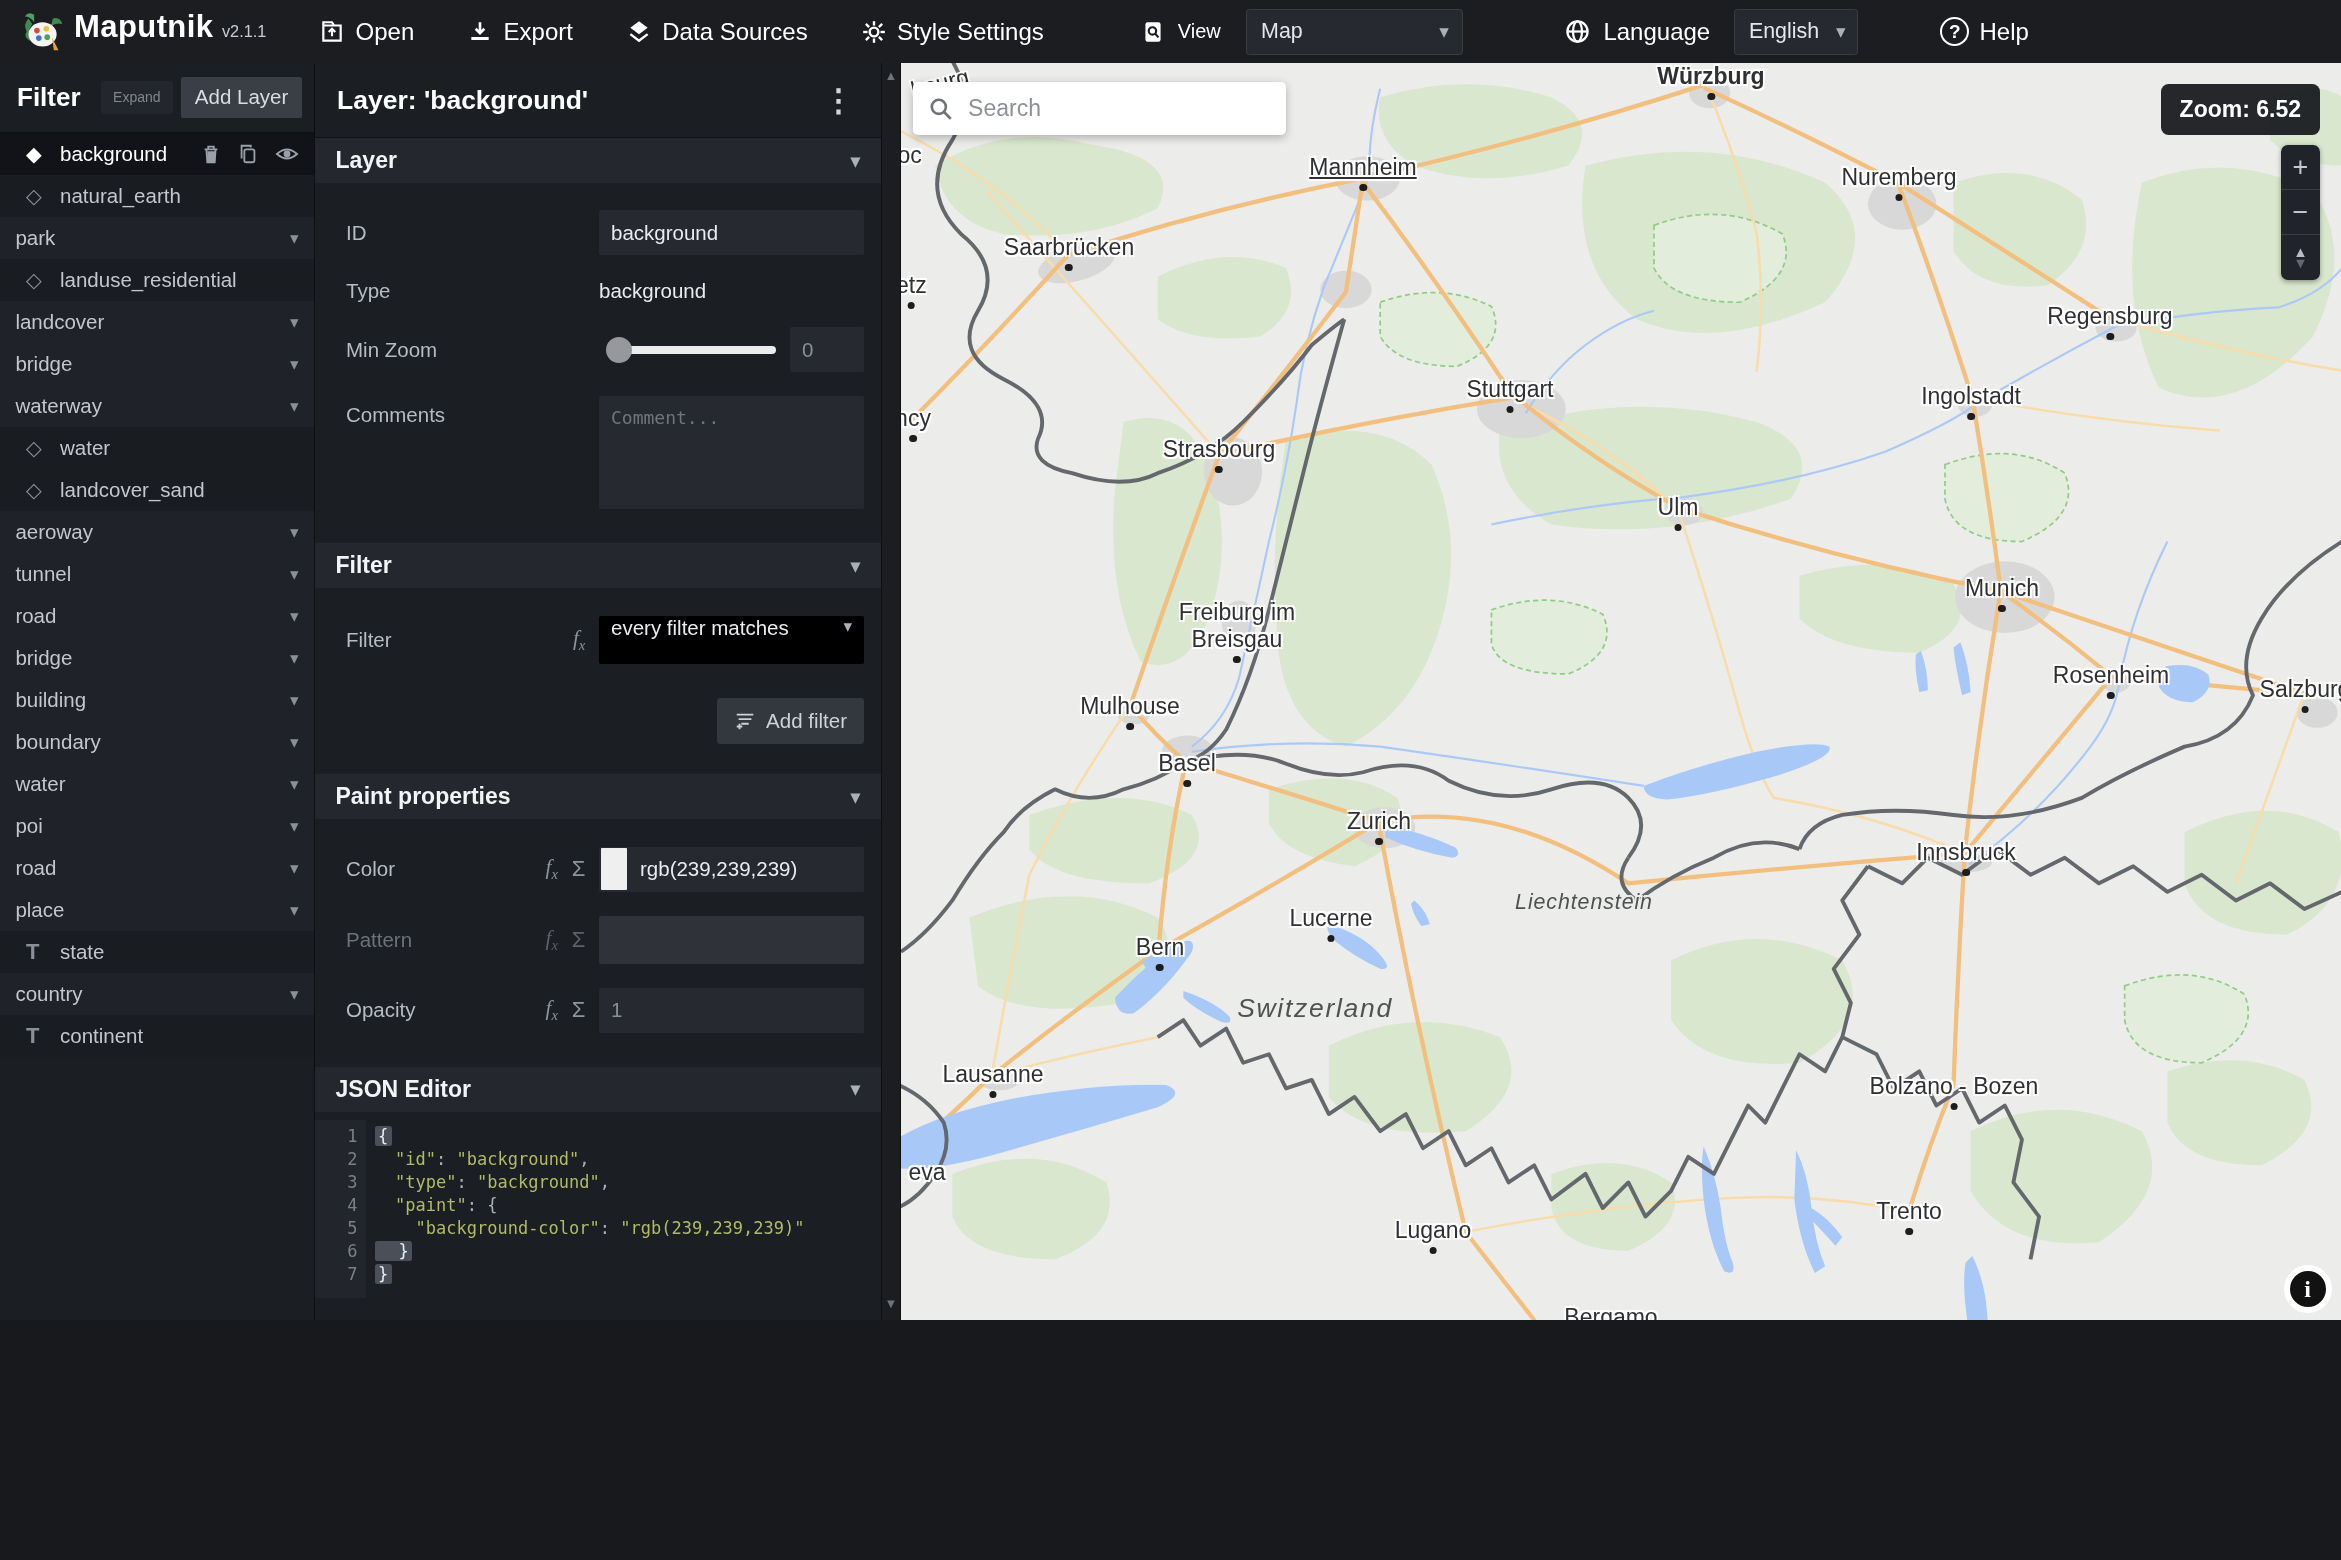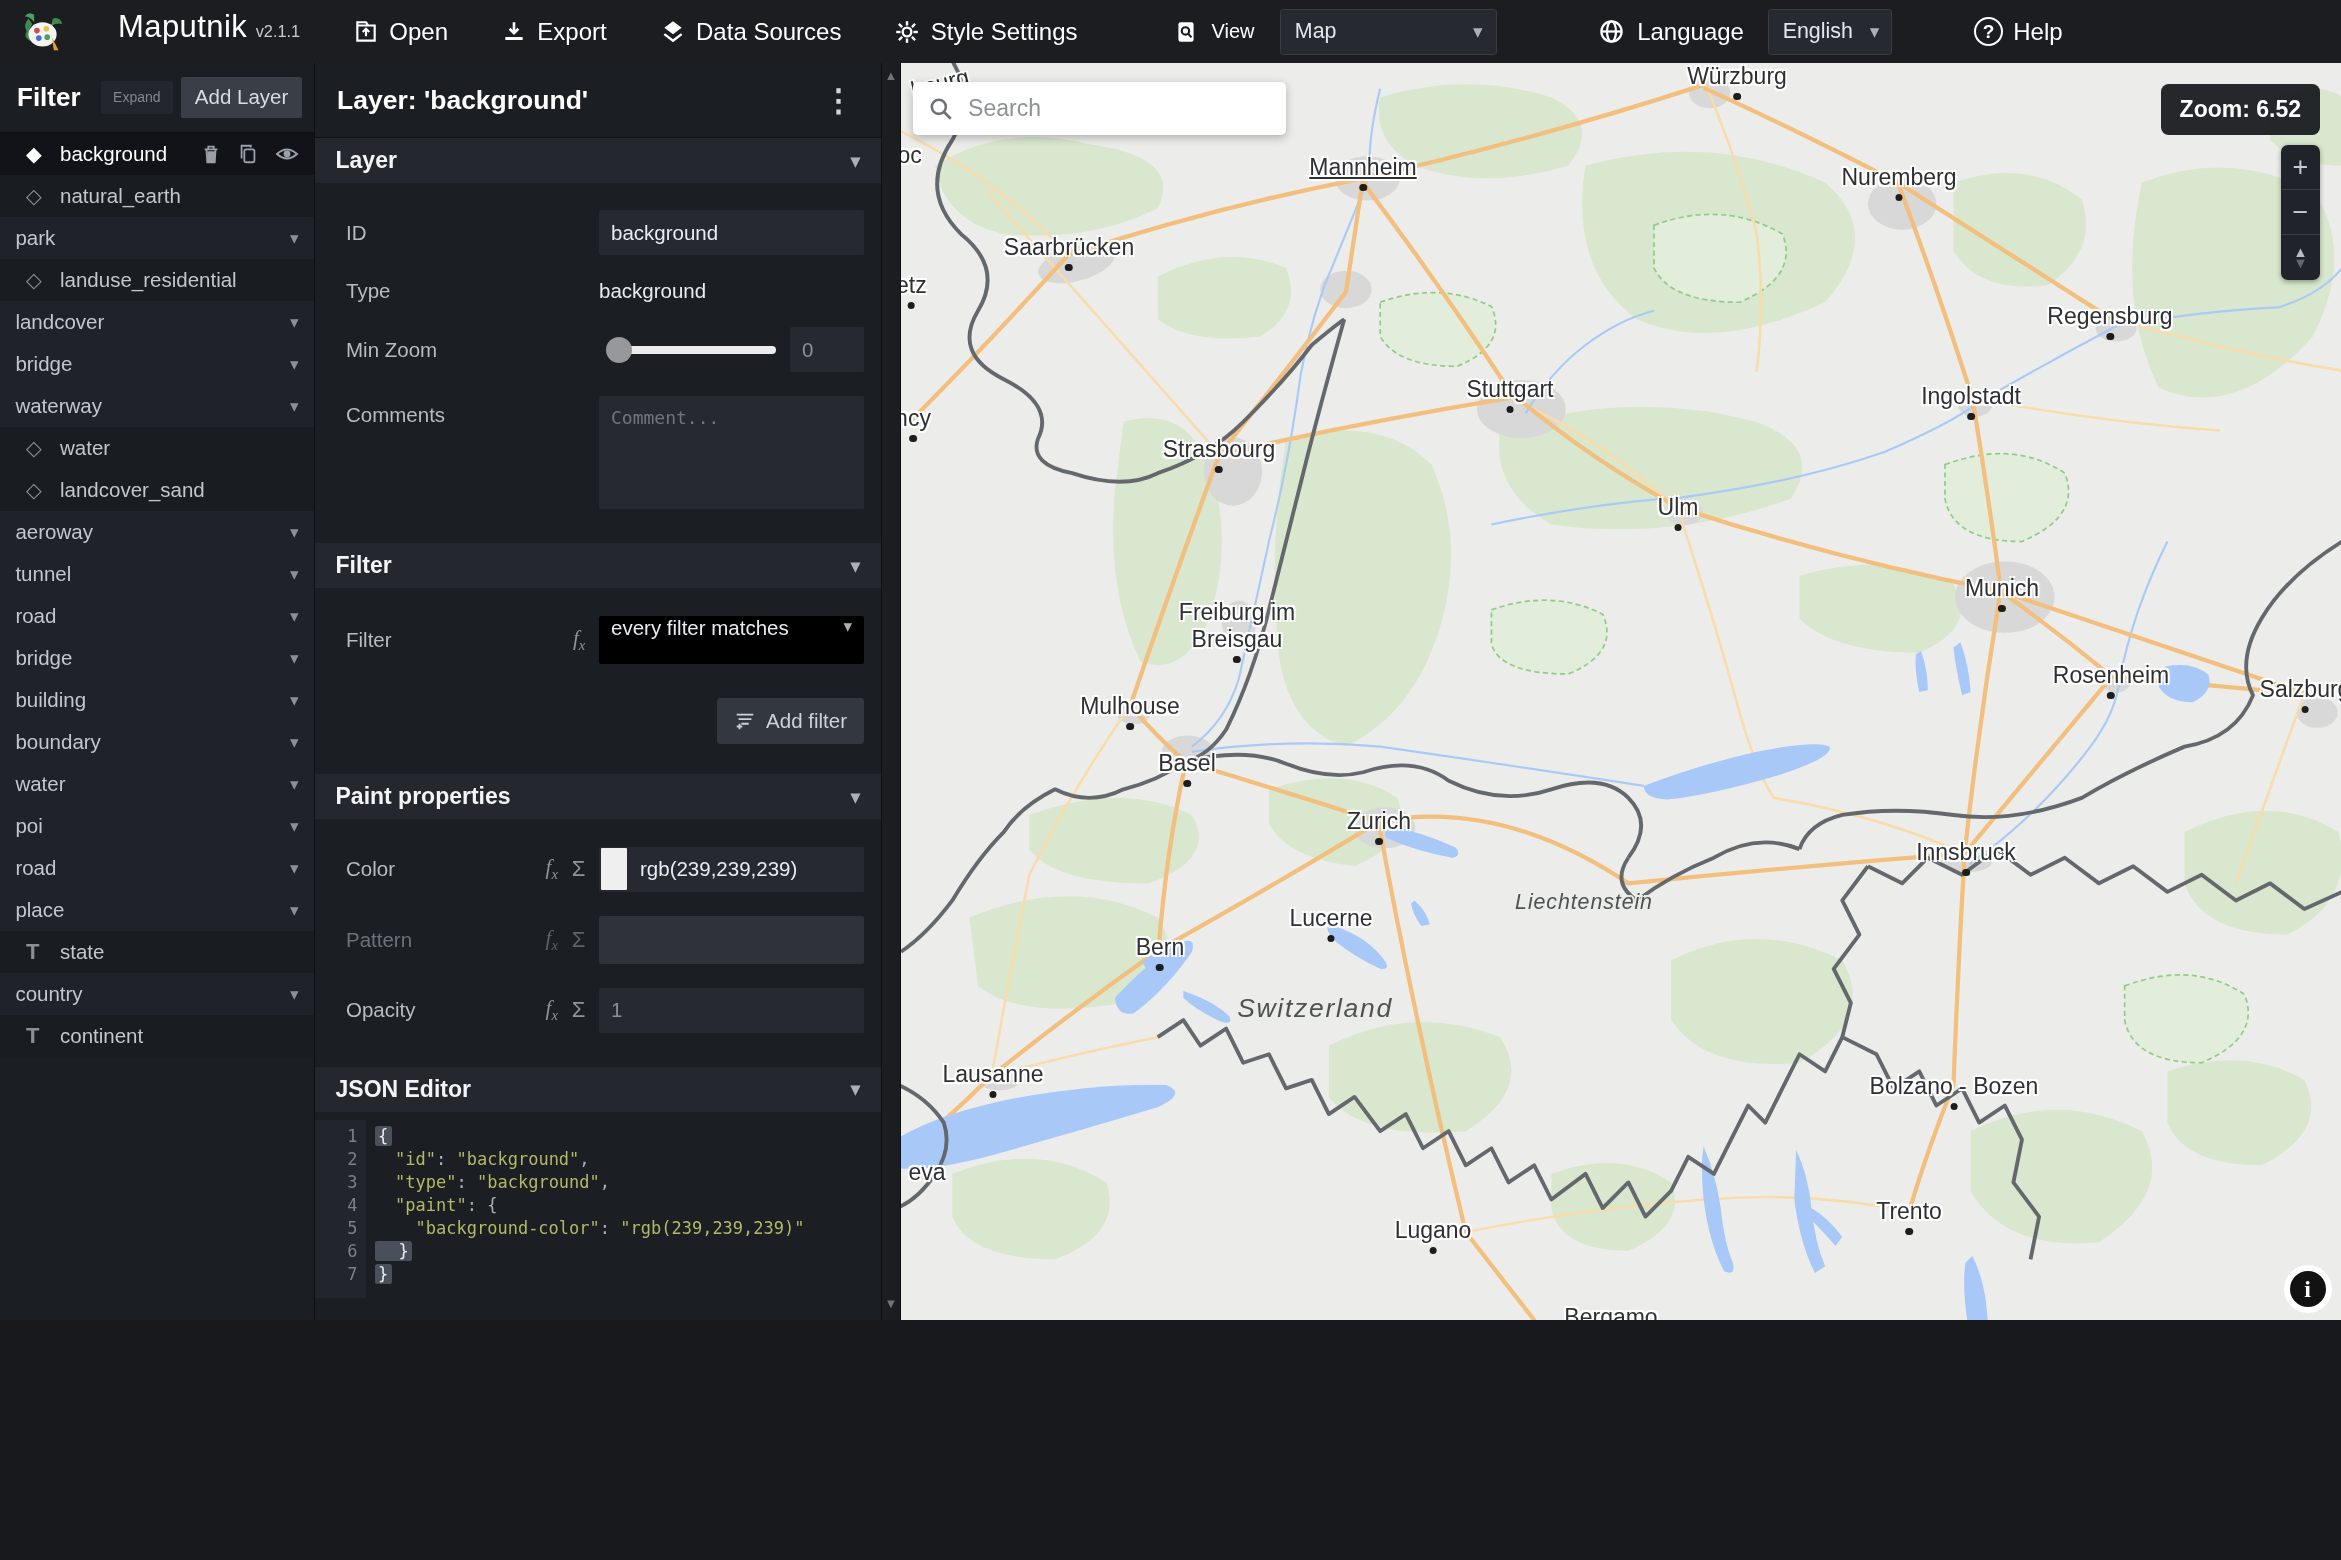--- a/index.html
+++ b/index.html
@@ -2,21 +2,21 @@
 <html style="font-size:13.7px"><head>
 <meta charset="utf-8">
 <style>
   * { margin:0; padding:0; box-sizing:border-box; }
   html,body { width:2342px; height:1560px; background:#17191d; font-family:"Liberation Sans",sans-serif; overflow:hidden; }
 
   
   .topbar { height:63px; background:#1b1d21; display:flex; align-items:center; padding:0 20.5px; color:#fff; position:relative; z-index:5; }
   .brand { display:flex; align-items:baseline; gap:8.6px; }
   .brand svg { align-self:center; }
-  .brand .name { font-size:31px; font-weight:normal; letter-spacing:0.4px;margin-left:44px; }
+  .brand .name { font-size:31px; font-weight:bold; letter-spacing:0.4px; }
   .brand .ver { font-size:16.3px; color:#c7cbd1; }
   .menu-item { display:flex; align-items:center; gap:10.3px; font-size:24px; margin-left:53px; cursor:pointer; white-space:nowrap; }
   .menu-item svg, .tb-ico { flex:0 0 auto; }
   .tb-group { display:flex; align-items:center; gap:12px; }
   .tb-select { background:#26292f; border:0.9px solid #393d44; border-radius:3.4px; height:46px; display:flex; align-items:center; justify-content:space-between; padding:0 13.7px; font-size:21.4px; color:#e4e7ea; cursor:pointer; }
   .tb-select .chev { color:#aab0b8; font-size:19px; margin-left:17px; }
   .sel-map { width:217px; margin-left:13.7px; }
   .sel-lang { width:124px; margin-left:12px; }
   .ml-view { margin-left:96px; } .ml-lang { margin-left:101px; } .ml-help { margin-left:82px; }
   .help-q { width:29px; height:29px; border:2.6px solid #fff; border-radius:50%; display:flex; align-items:center; justify-content:center; font-size:19px; font-weight:bold; }
@@ -567,21 +567,21 @@
         <path d="M1100,1140 L1110,1100 L1090,1060 L1120,1020 L1100,980 L1130,940"></path>
         <path d="M1130,940 L1170,960 L1200,930 L1240,950 L1280,920 L1320,950 L1360,930 L1400,960 L1440,940 L1480,970 L1520,950 L1560,980 L1600,960 L1640,990 L1684,970"></path>
         <path d="M1100,1140 L1140,1160 L1160,1200 L1190,1180 L1210,1220 L1240,1200 L1260,1240 L1290,1220 L1310,1260 L1300,1310 L1330,1350 L1320,1400"></path>
         <path d="M-5,1195 Q30,1210 50,1240 Q60,1270 40,1300 Q20,1330 -5,1340"></path>
       </g>
     </svg>
 
     <div id="map-labels">
         <div class="map-label k-city" style="left: 39px; top: 6.8px; transform: translateX(-50%) rotate(-14deg);"><div>bourg</div></div>
         <div class="map-label k-city" style="left: 8.6px; top: 79px;"><div>oc</div></div>
-        <div class="map-label k-city" style="left: 836px; top: 0px;"><div>Würzburg</div><div class="cdot"></div></div>
+        <div class="map-label k-city" style="left: 810px; top: 0px; font-weight: bold;"><div>Würzburg</div><div class="cdot"></div></div>
         <div class="map-label k-city" style="left: 462px; top: 91px; text-decoration: underline;"><div>Mannheim</div><div class="cdot"></div></div>
         <div class="map-label k-city" style="left: 998px; top: 101px;"><div>Nuremberg</div><div class="cdot"></div></div>
         <div class="map-label k-city" style="left: 168px; top: 171px;"><div>Saarbrücken</div><div class="cdot"></div></div>
         <div class="map-label k-city" style="left: 10.3px; top: 209px;"><div>etz</div><div class="cdot"></div></div>
         <div class="map-label k-city" style="left: 1209px; top: 240px;"><div>Regensburg</div><div class="cdot"></div></div>
         <div class="map-label k-city" style="left: 609px; top: 313px;"><div>Stuttgart</div><div class="cdot"></div></div>
         <div class="map-label k-city" style="left: 1070px; top: 320px;"><div>Ingolstadt</div><div class="cdot"></div></div>
         <div class="map-label k-city" style="left: 12px; top: 342px;"><div>ncy</div><div class="cdot"></div></div>
         <div class="map-label k-city" style="left: 318px; top: 373px;"><div>Strasbourg</div><div class="cdot"></div></div>
         <div class="map-label k-city" style="left: 777px; top: 431px;"><div>Ulm</div><div class="cdot"></div></div>

